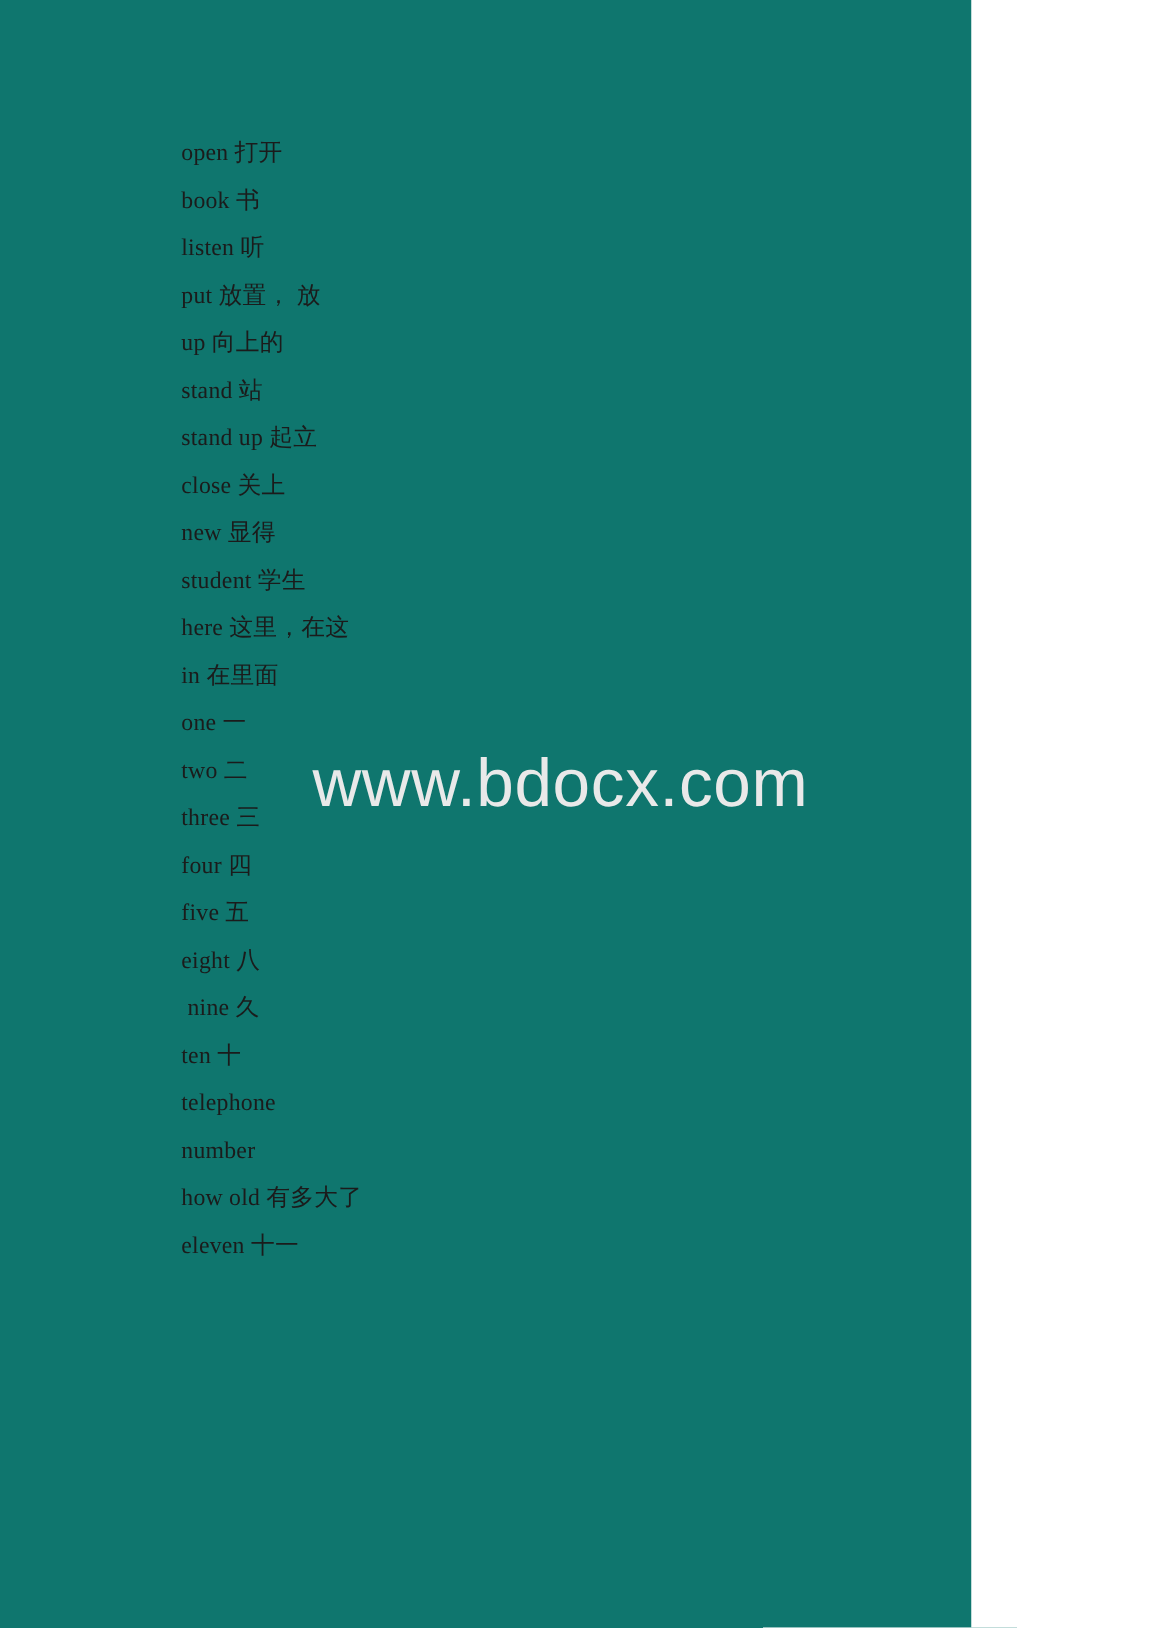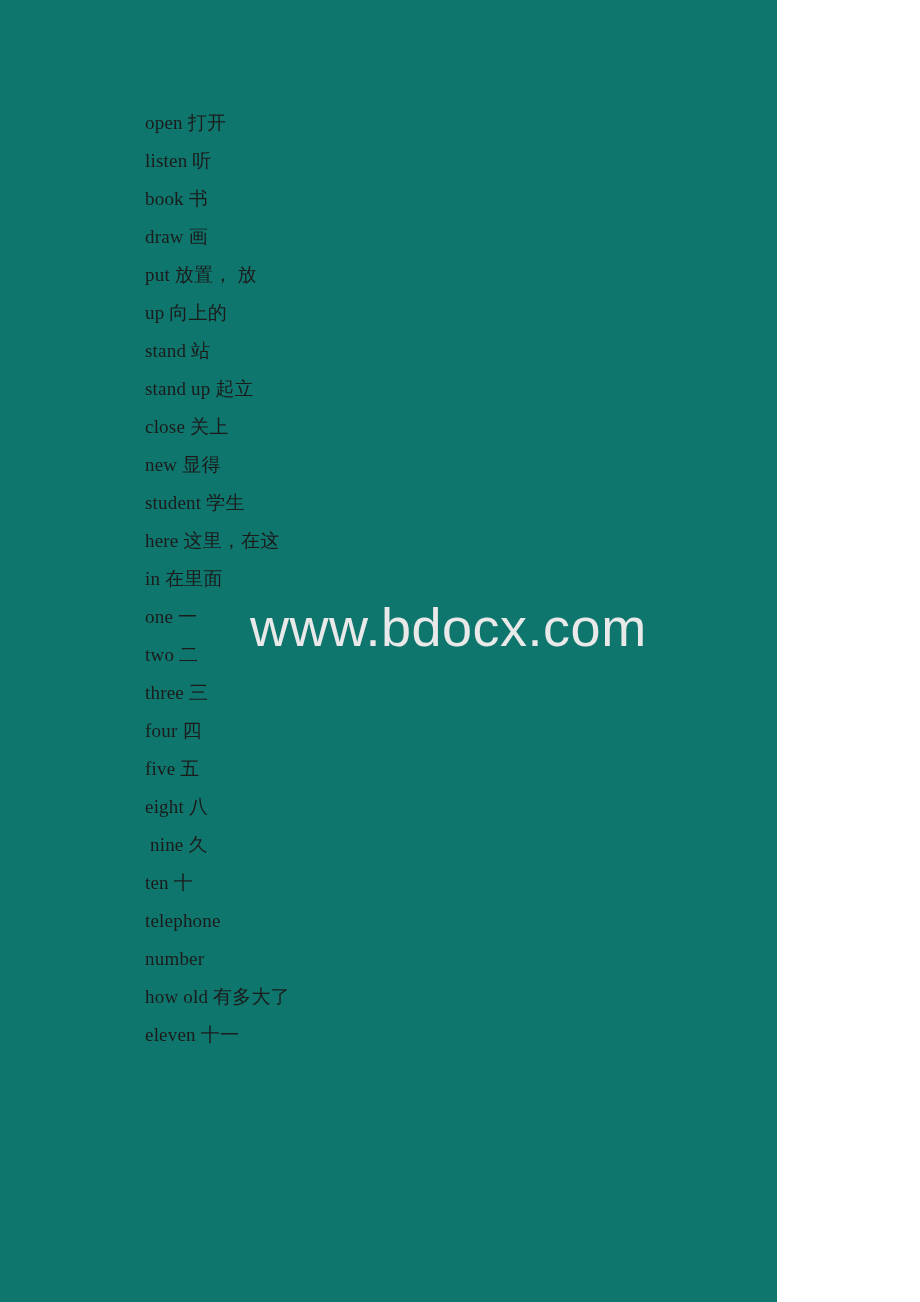--- a/index.html
+++ b/index.html
@@ -53,23 +53,22 @@
 </style>
 </head>
 <body>
 
 <div class="page">
 
   <div class="watermark">www.bdocx.com</div>
 
   <div class="content">
     <div class="entry">open 打开</div>
+    <div class="entry">book 书</div>
     <div class="entry">listen 听</div>
-    <div class="entry">book 书</div>
-    <div class="entry">draw 画</div>
     <div class="entry">put 放置， 放</div>
     <div class="entry">up 向上的</div>
     <div class="entry">stand 站</div>
     <div class="entry">stand up 起立</div>
     <div class="entry">close 关上</div>
     <div class="entry">new 显得</div>
     <div class="entry">student 学生</div>
     <div class="entry">here 这里，在这</div>
     <div class="entry">in 在里面</div>
     <div class="entry">one 一</div>

